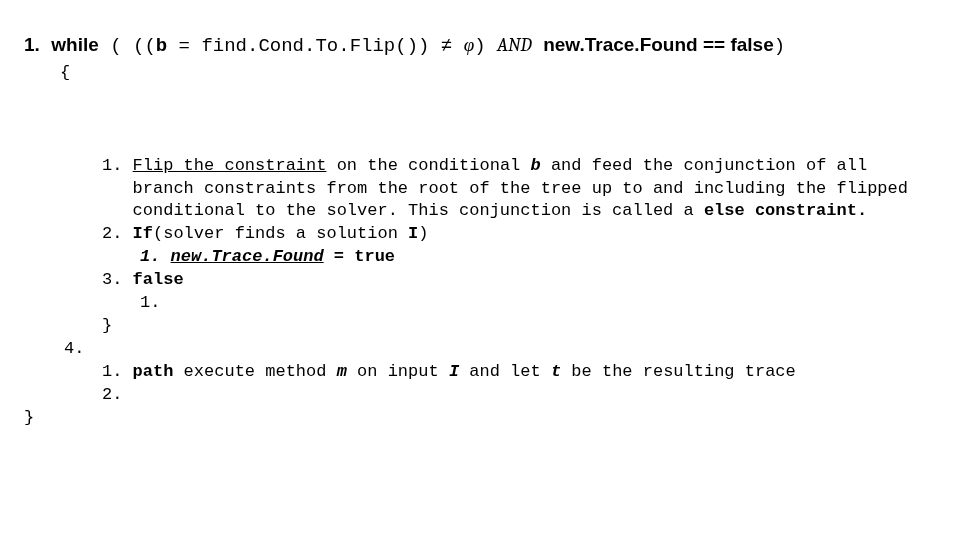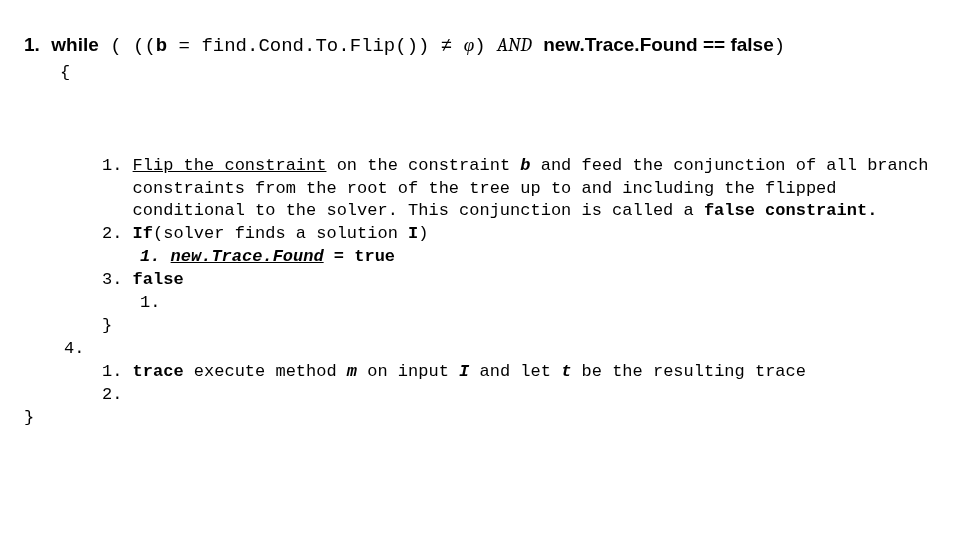--- a/index.html
+++ b/index.html
@@ -34,21 +34,21 @@
     <span> </span>
     <span class="kw">while</span>
     <span> ( ((</span><span class="bvar">b</span><span> = find.Cond.To.Flip()) </span><span>≠ </span><span class="phi">φ</span><span>) </span><span class="and">AND</span><span>  </span><span class="ntf">new.Trace.Found == false</span><span>)</span>
   </div>
   <div class="lbrace-outer">{</div>
 
   <div class="block">
 
     <div class="row">
       <span class="n">1. </span>
-      <span class="txt"><span class="u">Flip the constraint</span><span> on the constraint </span><span class="bi">b</span><span> and feed the conjunction of all branch constraints from the root of the tree up to and including the flipped conditional to the solver. This conjunction is called a </span><span class="b">false constraint.</span><span> </span></span>
+      <span class="txt"><span class="u">Flip the constraint</span><span> on the conditional </span><span class="bi">b</span><span> and feed the conjunction of all branch constraints from the root of the tree up to and including the flipped conditional to the solver. This conjunction is called a </span><span class="b">else constraint.</span><span> </span></span>
     </div>
 
     <div class="row">
       <span class="n">2. </span>
       <span class="txt"><span class="b">If</span><span>(solver finds a solution </span><span class="b">I</span><span>)</span></span>
     </div>
 
     <div class="row ind1">
       <span class="n bi">1. </span>
       <span class="txt"><span class="bi u">new.Trace.Found</span><span class="bi"> = </span><span class="b">true</span></span>
@@ -66,21 +66,21 @@
     <div class="row">
       <span class="txt">}</span>
     </div>
 
     <div class="row" style="margin-left:-38px">
       <span class="n">4. </span>
     </div>
 
     <div class="row">
       <span class="n">1. </span>
-      <span class="txt"><span class="b">trace</span><span>  execute method </span><span class="bi">m</span><span> on input </span><span class="bi">I</span><span> and let </span><span class="bi">t</span><span> be the resulting trace</span></span>
+      <span class="txt"><span class="b">path</span><span>  execute method </span><span class="bi">m</span><span> on input </span><span class="bi">I</span><span> and let </span><span class="bi">t</span><span> be the resulting trace</span></span>
     </div>
 
     <div class="row">
       <span class="n">2. </span>
     </div>
 
   </div>
 
   <div class="final-brace">}</div>
 

